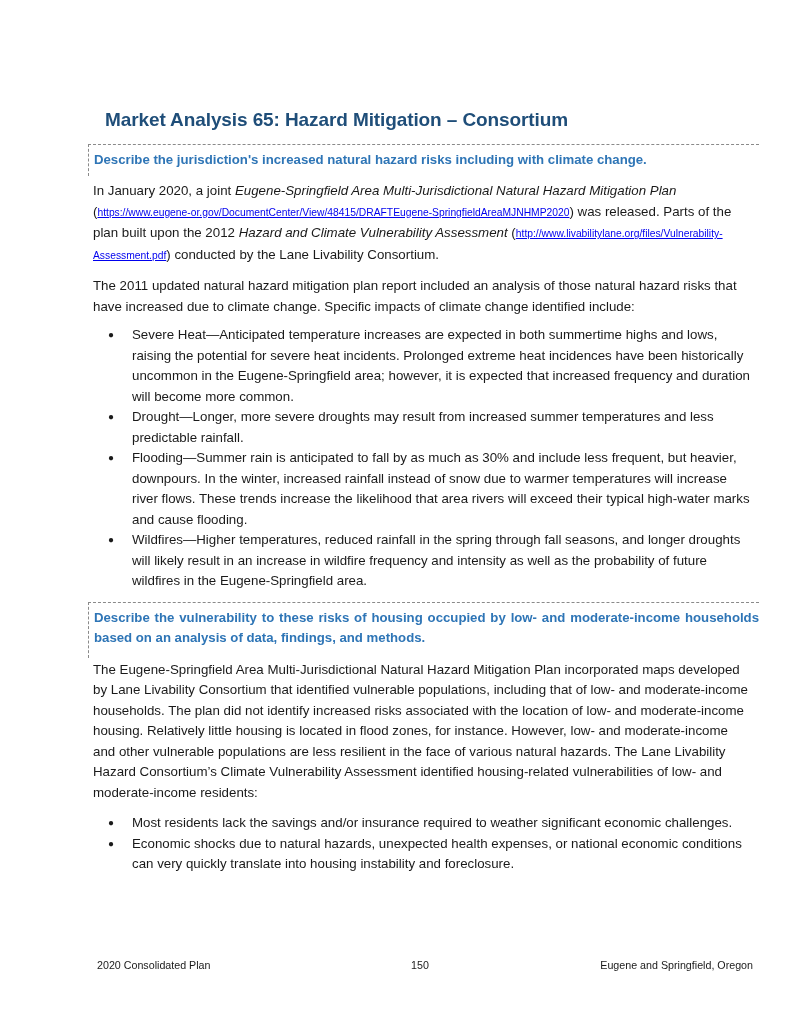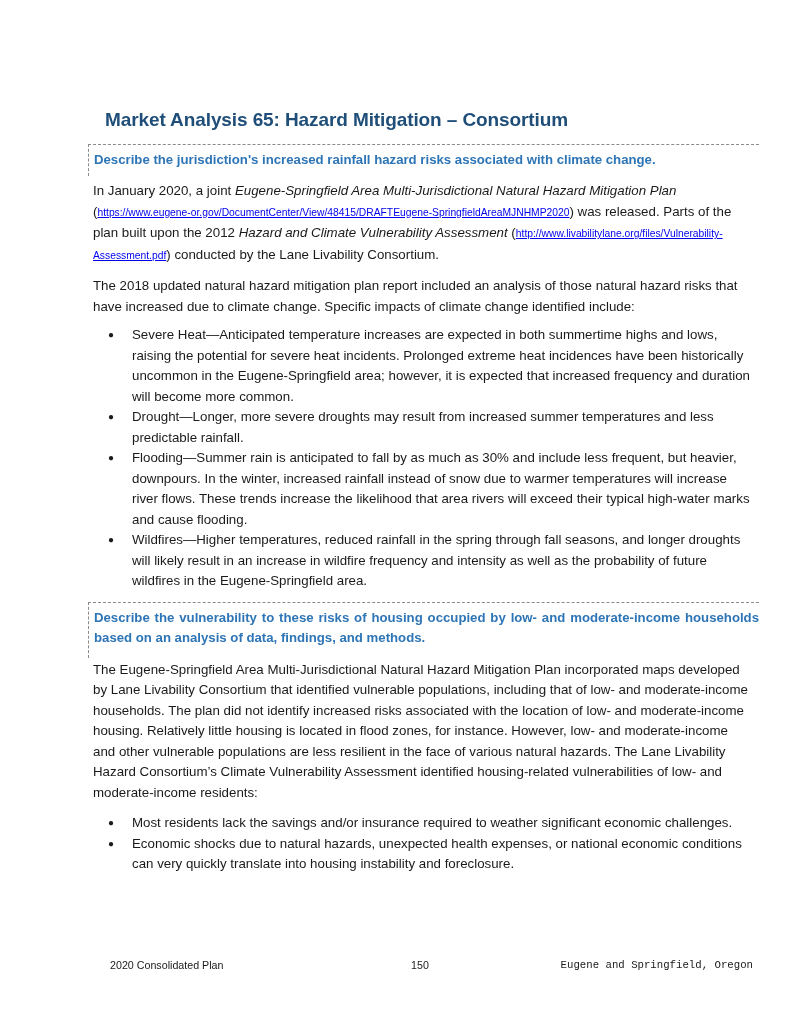--- a/index.html
+++ b/index.html
@@ -17,37 +17,37 @@
   p.body1 { margin-top: 5px; }
   p.body2 { margin-top: 10px; }
   p.body3 { margin-top: 2px; }
   em { font-style: italic; }
   a.link { color: #0000ee; text-decoration: underline; font-size: 10.3px; }
   ul { list-style: none; margin: 8px 0 0 0; padding: 0 0 0 39px; }
   ul.l2 { margin-top: 10px; }
   li { position: relative; font-size: 13.3px; line-height: 20.5px; padding-left: 0; }
   li .bullet { position: absolute; left: -24px; top: 0; font-size: 10px; }
   .footer { position: absolute; top: 959px; left: 93px; width: 660px; font-size: 10.7px; color: #1a1a1a; }
-  .footer .left { position: absolute; left: 17px; text-align: center; }
+  .footer .left { position: absolute; left: 4px; text-align: center; }
   .footer .center { position: absolute; left: 318px; text-align: center; }
-  .footer .right { position: absolute; right: 0; font-family: Liberation Mono, monospace; }
+  .footer .right { position: absolute; right: 0; }
 </style>
 </head>
 <body>
 
 <div class="page">
   <h1 class="title">Market Analysis 65: Hazard Mitigation – Consortium</h1>
 
   <div class="qbox q1">
-    <div class="question">Describe the jurisdiction's increased rainfall hazard risks associated with climate change.</div>
+    <div class="question">Describe the jurisdiction's increased natural hazard risks including with climate change.</div>
   </div>
 
   <p class="body1"><span>In January 2020, a joint </span><em>Eugene-Springfield Area Multi-Jurisdictional Natural Hazard Mitigation Plan</em><br><span> (</span><a class="link" href="#">https://www.eugene-or.gov/DocumentCenter/View/48415/DRAFTEugene-SpringfieldAreaMJNHMP2020</a><span>) was released.  Parts of the plan built upon the 2012 </span><em>Hazard and Climate Vulnerability Assessment</em><span> (</span><a class="link" href="#">http://www.livabilitylane.org/files/Vulnerability-Assessment.pdf</a><span>) conducted by the Lane Livability Consortium.</span></p>
 
-  <p class="body2">The 2018 updated natural hazard mitigation plan report included an analysis of those natural hazard risks that have increased due to climate change.  Specific impacts of climate change identified include:</p>
+  <p class="body2">The 2011 updated natural hazard mitigation plan report included an analysis of those natural hazard risks that have increased due to climate change.  Specific impacts of climate change identified include:</p>
 
   <ul>
     <li><span class="bullet">●</span><span>Severe Heat—Anticipated temperature increases are expected in both summertime highs and lows, raising the potential for severe heat incidents.  Prolonged extreme heat incidences have been historically uncommon in the Eugene-Springfield area; however, it is expected that increased frequency and duration will become more common.</span></li>
     <li><span class="bullet">●</span><span>Drought—Longer, more severe droughts may result from increased summer temperatures and less predictable rainfall.</span></li>
     <li><span class="bullet">●</span><span>Flooding—Summer rain is anticipated to fall by as much as 30% and include less frequent, but heavier, downpours. In the winter, increased rainfall instead of snow due to warmer temperatures will increase river flows.  These trends increase the likelihood that area rivers will exceed their typical high-water marks and cause flooding.</span></li>
     <li><span class="bullet">●</span><span>Wildfires—Higher temperatures, reduced rainfall in the spring through fall seasons, and longer droughts will likely result in an increase in wildfire frequency and intensity as well as the probability of future wildfires in the Eugene-Springfield area.</span></li>
   </ul>
 
   <div class="qbox q2">
     <div class="question justify">Describe the vulnerability to these risks of housing occupied by low- and moderate-income households based on an analysis of data, findings, and methods.</div>

